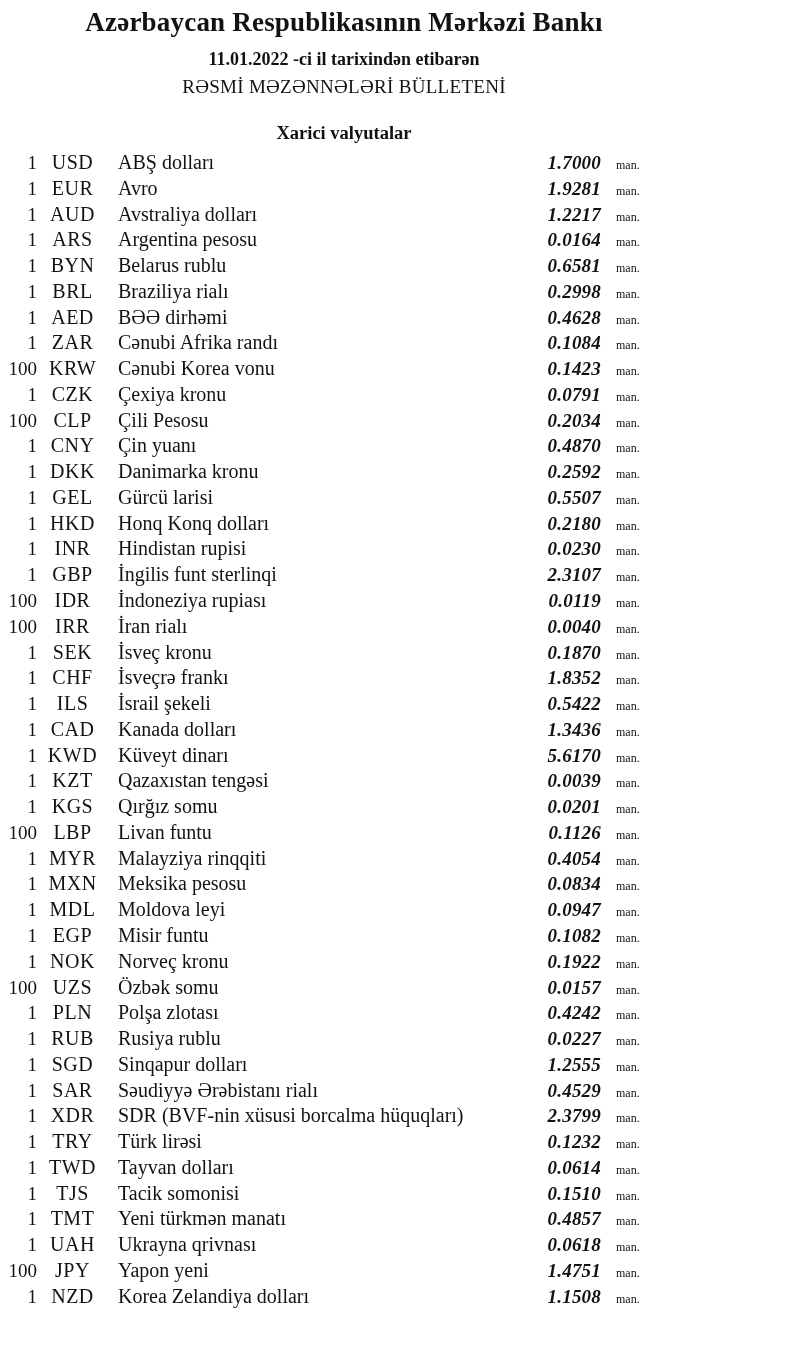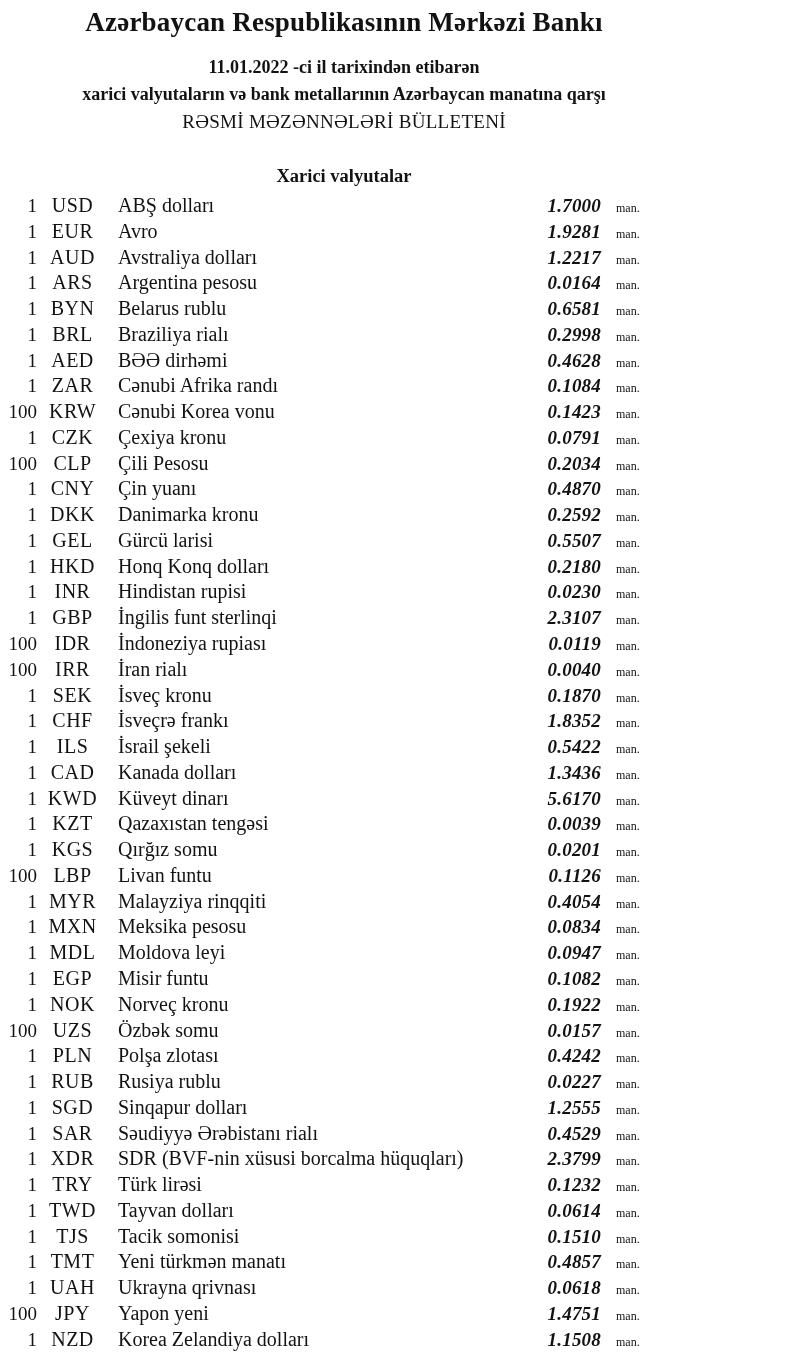--- a/index.html
+++ b/index.html
@@ -23,38 +23,38 @@
   .header {
     text-align: center;
   }
   .title {
     font-size: 27px;
     font-weight: bold;
     line-height: 32px;
     letter-spacing: 0.2px;
   }
   .date-line {
-    margin-top: 16px;
+    margin-top: 8px;
     font-size: 18px;
     font-weight: bold;
     line-height: 27px;
   }
   .subject-line {
     font-size: 18px;
     font-weight: bold;
     line-height: 27px;
   }
   .bulletin-line {
     font-size: 19px;
     font-weight: normal;
     line-height: 27px;
     letter-spacing: 0.3px;
   }
   .section-title {
-    margin-top: 28px;
+    margin-top: 20px;
     text-align: center;
     font-size: 18.5px;
     font-weight: bold;
     line-height: 27px;
   }
   .table {
     margin-top: 3px;
   }
   .row {
     display: grid;
@@ -91,21 +91,20 @@
     padding-left: 15px;
   }
 </style>
 </head>
 <body style="color: rgb(18, 18, 18); background: rgb(255, 255, 255);">
 
 <div class="page">
   <div class="header">
     <div class="title">Azərbaycan Respublikasının Mərkəzi Bankı</div>
     <div class="date-line">11.01.2022 -ci il tarixindən etibarən</div>
-    <div class="subject-line">xarici valyutaların və bank metallarının Azərbaycan manatına qarşı</div>
     <div class="bulletin-line">RƏSMİ MƏZƏNNƏLƏRİ BÜLLETENİ</div>
   </div>
 
   <div class="section-title">Xarici valyutalar</div>
 
   <div class="table">
   <div class="row">
     <span class="cell-qty">1</span>
     <span class="cell-code">USD</span>
     <span class="cell-name">ABŞ dolları</span>

